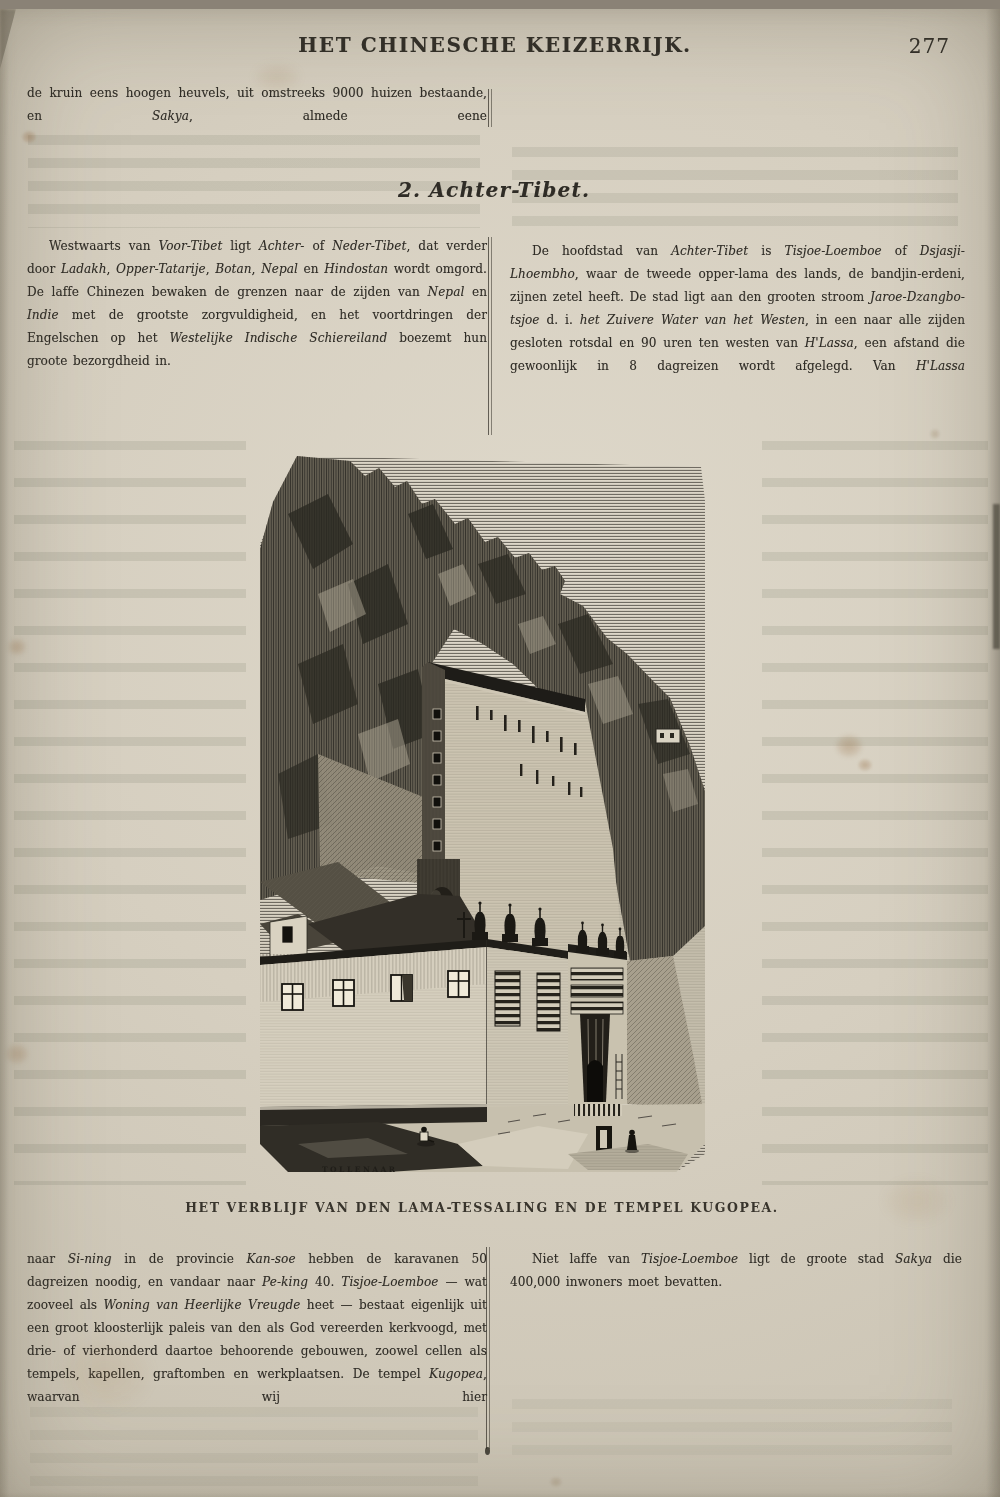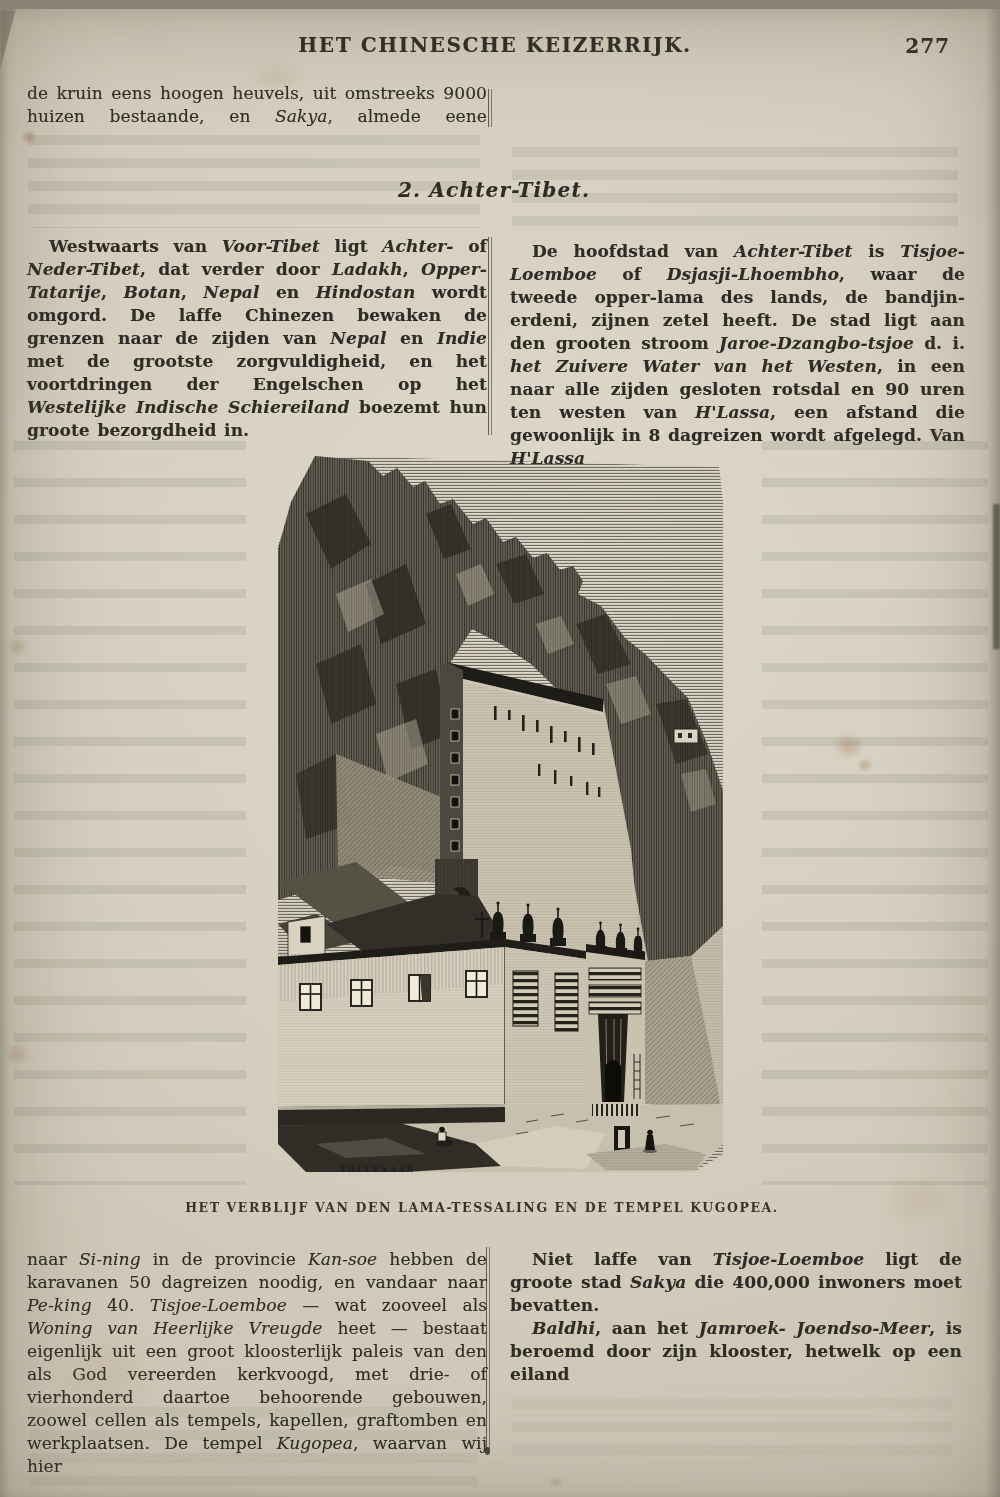--- a/index.html
+++ b/index.html
@@ -13,47 +13,47 @@
   .page::after{
     content:"";position:absolute;inset:0;pointer-events:none;
     box-shadow:inset 0 0 110px rgba(92,84,66,.38), inset 0 0 18px rgba(92,84,66,.18);
   }
   .ink{color:#2f2c26;text-shadow:0.3px 0.3px 0 rgba(47,44,38,.30);}
   .hdr-title{
     position:absolute;top:24px;left:0;width:100%;text-align:center;
     font-size:20px;font-weight:bold;letter-spacing:1.6px;transform:translateX(-5px);
   }
   .hdr-page{
-    position:absolute;top:25px;right:50px;font-size:20px;font-weight:bold;letter-spacing:1px;
+    position:absolute;top:25px;right:50px;font-size:20px;font-weight:normal;letter-spacing:1px;
   }
   .tcol{
-    position:absolute;font-size:17px;line-height:23px;text-align:justify;
+    position:absolute;font-size:12px;line-height:23px;text-align:justify;
     word-spacing:1.6px;letter-spacing:0.1px;
   }
   .tcol p{margin:0;}
-  .indent{text-indent:22px;font-weight:bold;}
+  .indent{text-indent:22px;}
   .fill-last{text-align-last:justify;}
   .heading{
     position:absolute;top:169px;left:0;width:100%;text-align:center;
     font-size:20px;font-weight:bold;font-style:italic;letter-spacing:1.2px;
     transform:translateX(-6px);
   }
   .caption{
     position:absolute;top:1191px;left:0;width:100%;text-align:center;
     font-size:12.5px;font-weight:bold;letter-spacing:1.6px;color:#38342c;
     transform:translateX(-18px);
   }
   .divider{
     position:absolute;width:2px;
     border-left:1.2px solid rgba(58,54,46,.75);
     border-right:1.2px solid rgba(58,54,46,.55);
   }
   .divider-blob{position:absolute;width:5px;height:8px;border-radius:50%;
     background:rgba(40,37,30,.8);filter:blur(.4px);}
-  .figure{position:absolute;left:276px;top:445px;width:447px;height:723px;}
+  .figure{position:absolute;left:258px;top:445px;width:447px;height:723px;}
   
   .ghost{position:absolute;filter:blur(.7px);pointer-events:none;}
   .ghost.pitch23{background-image:repeating-linear-gradient(to bottom,
       rgba(112,117,97,.20) 0 10px, rgba(0,0,0,0) 10px 23px);}
   .ghost.pitch37{background-image:repeating-linear-gradient(to bottom,
       rgba(112,117,97,.16) 0 9px, rgba(0,0,0,0) 9px 37px);}
   .stain{position:absolute;border-radius:50%;pointer-events:none;}
   .edge{position:absolute;pointer-events:none;}
 </style>
 </head>
@@ -361,21 +361,20 @@
     </svg>
   </div>
 
   <div class="caption">HET VERBLIJF VAN DEN LAMA-TESSALING EN DE TEMPEL KUGOPEA.</div>
 
   <div class="tcol ink fill-last" style="left:27px;top:1239px;width:460px;">
     <p><span>naar </span><i>Si-ning</i><span> in de provincie </span><i>Kan-soe</i><span> hebben de karavanen 50 dagreizen noodig, en vandaar naar </span><i>Pe-king</i><span> 40. </span><i>Tisjoe-Loemboe</i><span> — wat zooveel als </span><i>Woning van Heerlijke Vreugde</i><span> heet — bestaat eigenlijk uit een groot kloosterlijk paleis van den als God vereerden kerkvoogd, met drie- of vierhonderd daartoe behoorende gebouwen, zoowel cellen als tempels, kapellen, graftomben en werkplaatsen. De tempel </span><i>Kugopea</i><span>, waarvan wij hier</span></p>
   </div>
   <div class="tcol ink" style="left:510px;top:1239px;width:452px;">
     <p class="indent"><span>Niet laffe van </span><i>Tisjoe-Loemboe</i><span> ligt de groote stad </span><i>Sakya</i><span> die 400,000 inwoners moet bevatten.</span></p>
-    <p class="indent fill-last"><i>Baldhi</i><span>, aan het </span><i>Jamroek- Joendso-Meer</i><span>, is beroemd door zijn klooster, hetwelk op een eiland</span></p>
   </div>
 
   <div>
     <div class="stain" style="left:22px;top:122px;width:14px;height:12px;background:radial-gradient(rgba(146,98,55,.38),rgba(146,98,55,0));filter:blur(1px);"></div>
     <div class="stain" style="left:8px;top:630px;width:18px;height:16px;background:radial-gradient(rgba(150,105,60,.32),rgba(150,105,60,0));filter:blur(2px);"></div>
     <div class="stain" style="left:6px;top:1035px;width:22px;height:20px;background:radial-gradient(rgba(150,105,60,.28),rgba(150,105,60,0));filter:blur(2px);"></div>
     <div class="stain" style="left:836px;top:726px;width:26px;height:22px;background:radial-gradient(rgba(140,95,50,.3),rgba(140,95,50,0));filter:blur(2px);"></div>
     <div class="stain" style="left:858px;top:750px;width:14px;height:12px;background:radial-gradient(rgba(140,95,50,.32),rgba(140,95,50,0));filter:blur(1px);"></div>
     <div class="stain" style="left:930px;top:420px;width:10px;height:10px;background:radial-gradient(rgba(120,90,50,.22),rgba(120,90,50,0));filter:blur(1px);"></div>
     <div class="stain" style="left:550px;top:1468px;width:12px;height:10px;background:radial-gradient(rgba(130,95,55,.22),rgba(130,95,55,0));filter:blur(1px);"></div>

